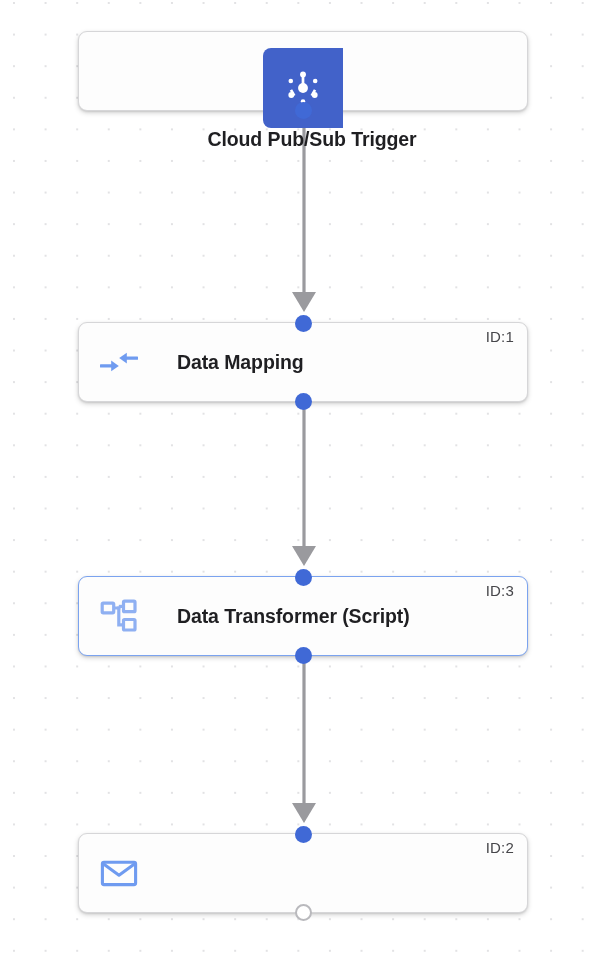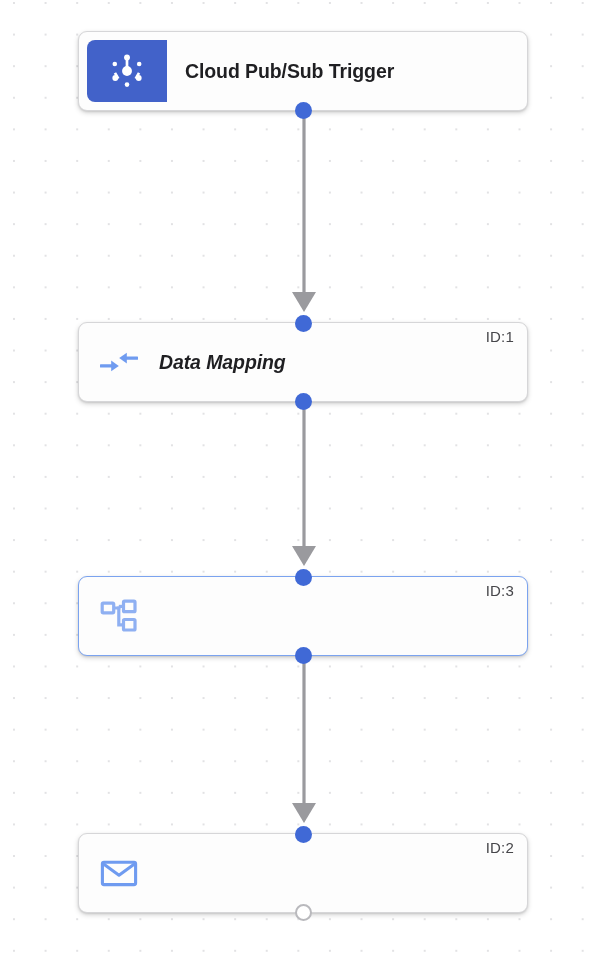--- a/index.html
+++ b/index.html
@@ -50,21 +50,22 @@
     display: flex;
     align-items: center;
     overflow: visible;
   }
   .node.selected {
     border: 1.6px solid #7ba3ef;
   }
 
   
   .node-trigger {
-    padding: 8px;
+    padding: 16px;
+    flex-direction: column;
   }
   .icon-panel {
     width: 80px;
     height: 100%;
     background: #4262c9;
     border-radius: 8px 0 0 8px;
     display: flex;
     align-items: center;
     justify-content: center;
     flex: 0 0 80px;
@@ -83,22 +84,21 @@
     font-size: 19.5px;
     font-weight: bold;
     color: #1f1f22;
     letter-spacing: -0.1px;
     white-space: nowrap;
   }
   .node-trigger .node-label {
     margin-left: 18px;
   }
   .node-std .node-label {
-    margin-left: 0px;
-    font-style: italic;
+    margin-left: 18px;
   }
 
   .node-id {
     position: absolute;
     right: 13px;
     top: 5px;
     font-size: 15px;
     font-weight: normal;
     color: #46464a;
     letter-spacing: 0.2px;
@@ -195,20 +195,21 @@
           <rect x="2.2" y="4.2" width="11.5" height="9.6" rx="1"></rect>
           <rect x="23.5" y="2.2" width="11.5" height="10.5" rx="1"></rect>
           <rect x="23.5" y="20.5" width="11.5" height="10.5" rx="1"></rect>
           <path d="M13.7 9 L18.8 9 L18.8 7.4"></path>
           <path d="M18.8 7.4 L18.8 25.8 L23.5 25.8"></path>
           <path d="M18.8 7.4 L23.5 7.4"></path>
         </g>
       </svg>
     </div>
 
+    <span class="node-label">Data Transformer (Script)</span>
 
     <span class="node-id">ID:3</span>
 
     <div class="handle top"></div>
     <div class="handle bottom"></div>
   </div>
 
   <div class="node node-std" style="top:833px;">
 
     <div class="icon-plain">

